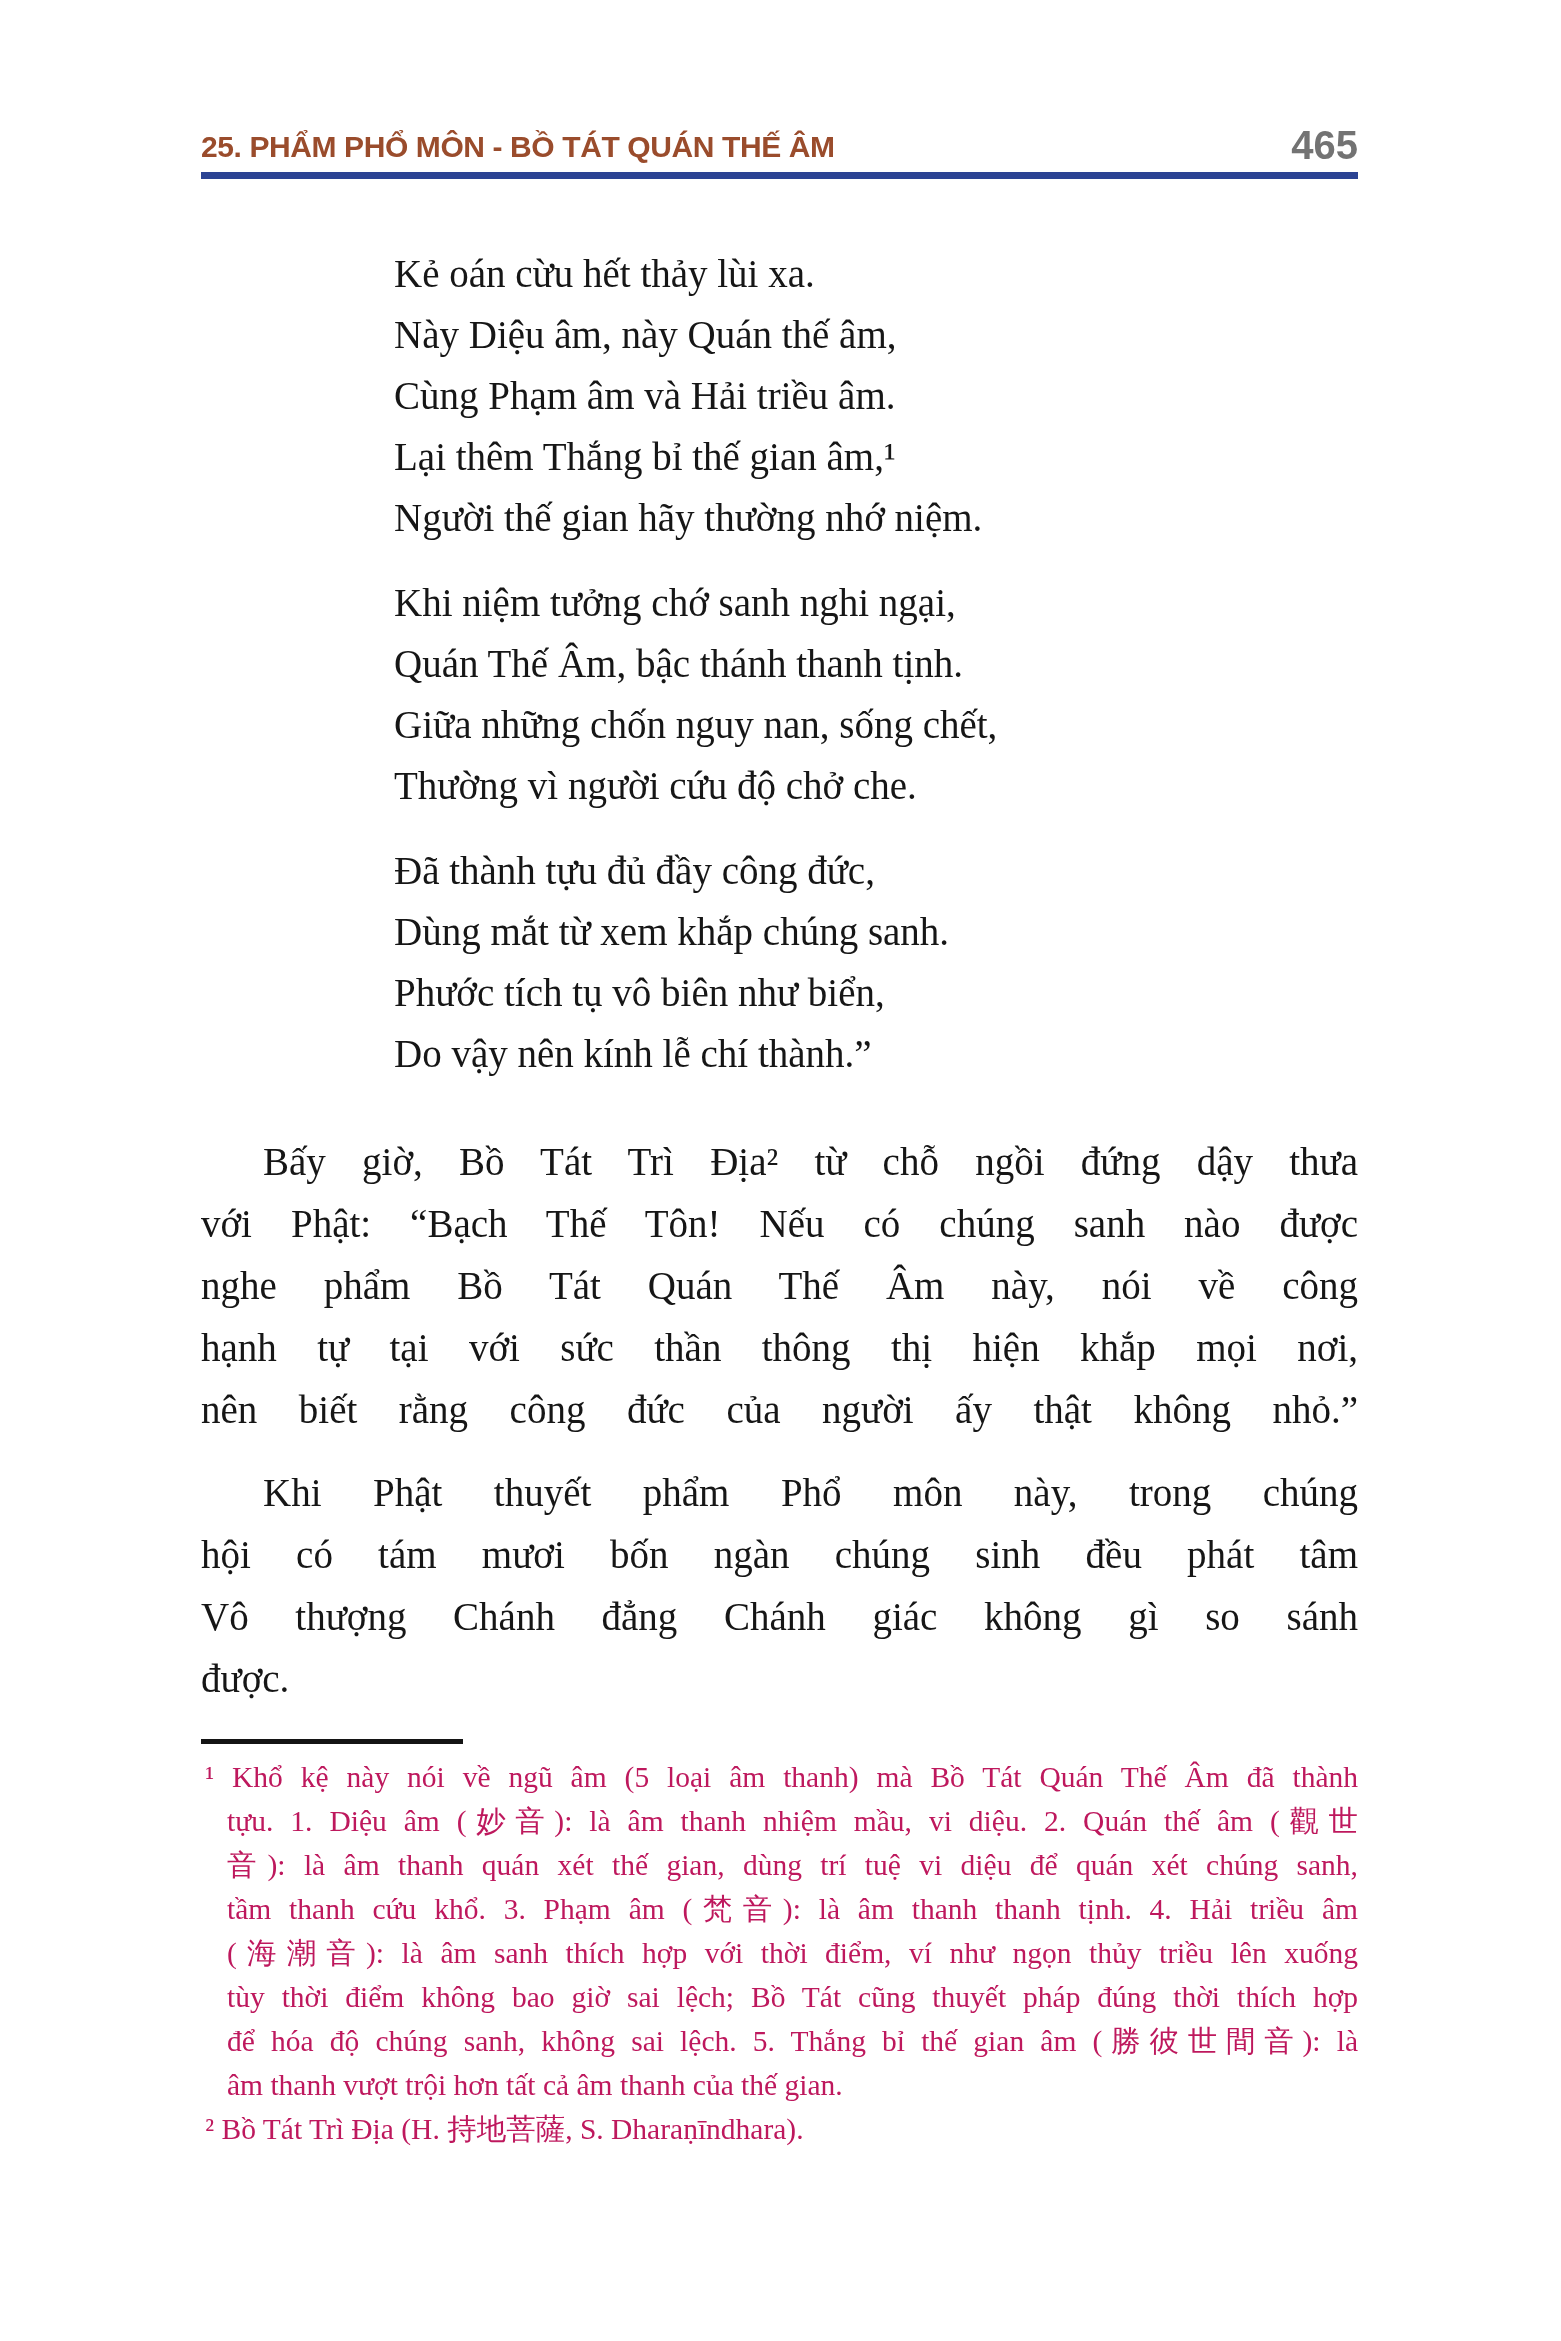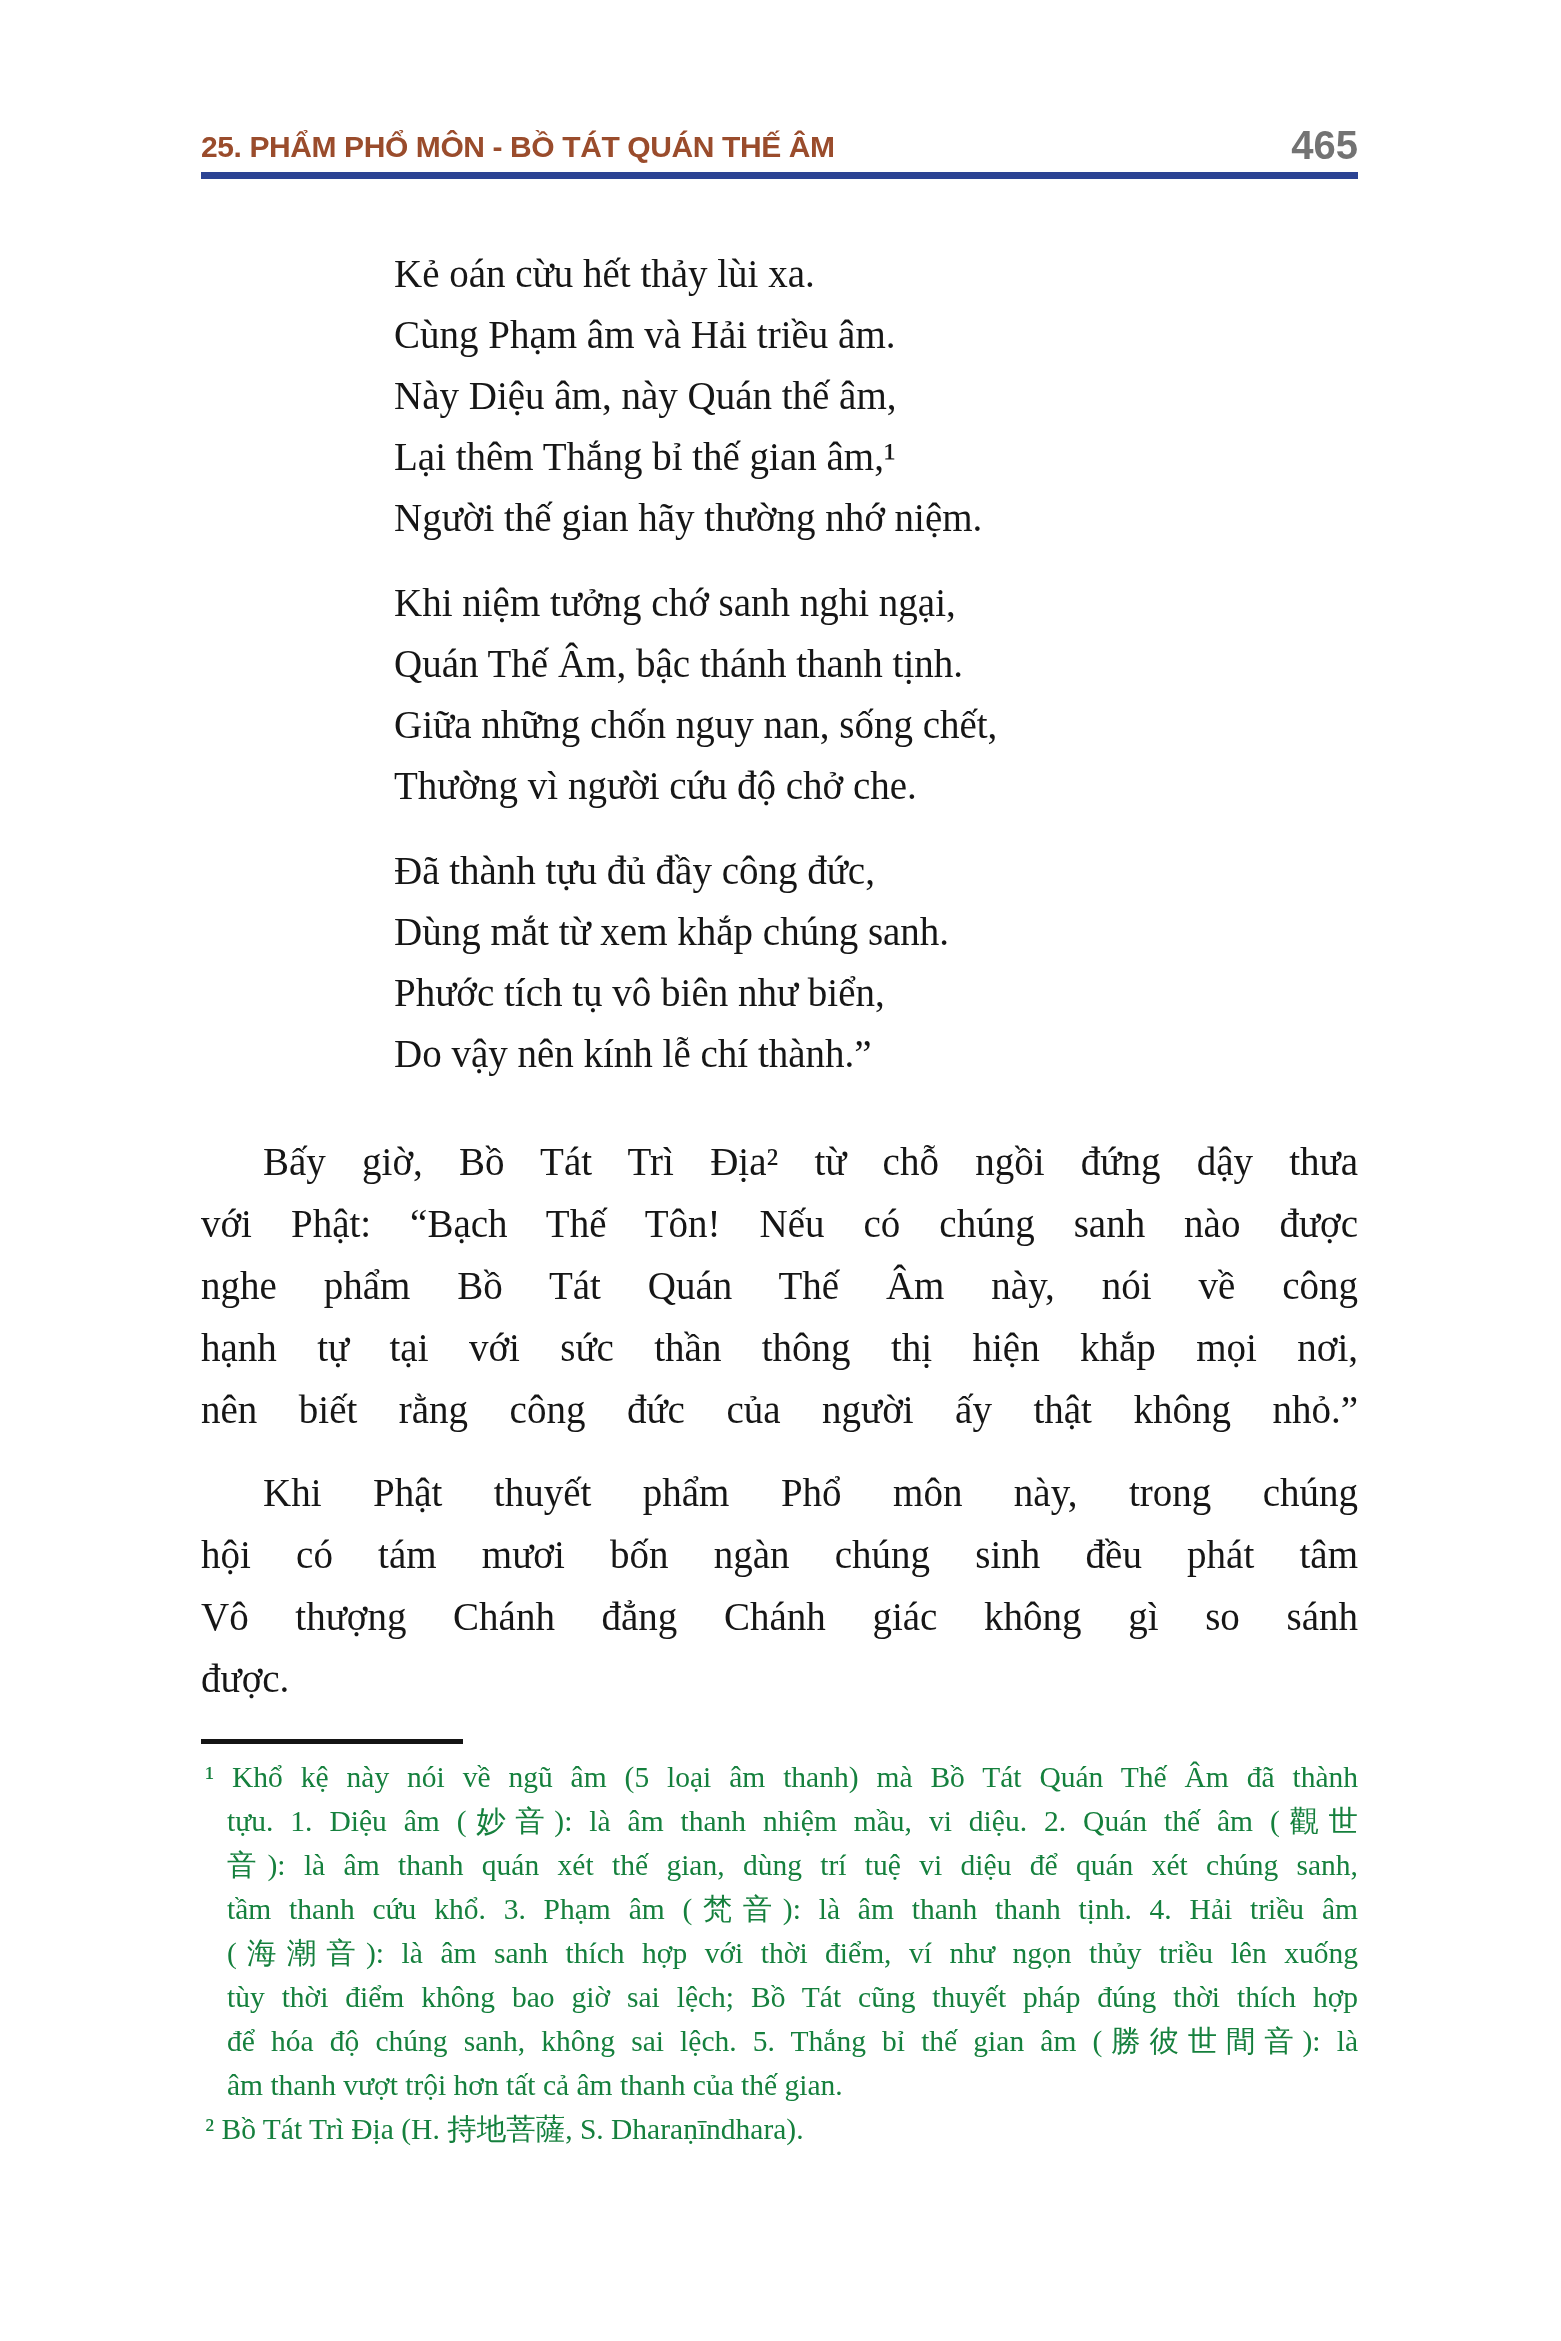--- a/index.html
+++ b/index.html
@@ -62,21 +62,21 @@
   
   .fn-rule {
     margin-top:29.5px;
     width:262px; height:5.2px;
     background:#141414;
   }
   .footnotes {
     margin-top:10.4px;
     font-size:29.5px;
     line-height:44px;
-    color:#15803d;
+    color:#be185d;
   }
   .fn-line { text-align:justify; text-align-last:justify; }
   .fn-line.fn-first { padding-left:4.3px; }
   .fn-line.fn-cont  { padding-left:26px; }
   .fn-line.fn-end   { text-align-last:left; }
 </style>
 </head>
 <body>
 
 <div class="content">
@@ -84,22 +84,22 @@
   <div class="pageheader">
     <div class="chapter-title" style="color: rgb(154, 76, 44);">25. PHẨM PHỔ MÔN - BỒ TÁT QUÁN THẾ ÂM</div>
     <div class="page-number">465</div>
   </div>
 
   <div class="header-rule" style="background: rgb(43, 67, 147);"></div>
 
   <section class="verse">
       <div class="stanza">
         <div class="verse-line">Kẻ oán cừu hết thảy lùi xa.</div>
+        <div class="verse-line">Này Diệu âm, này Quán thế âm,</div>
         <div class="verse-line">Cùng Phạm âm và Hải triều âm.</div>
-        <div class="verse-line">Này Diệu âm, này Quán thế âm,</div>
         <div class="verse-line">Lại thêm Thắng bỉ thế gian âm,¹</div>
         <div class="verse-line">Người thế gian hãy thường nhớ niệm.</div>
       </div>
       <div class="stanza">
         <div class="verse-line">Khi niệm tưởng chớ sanh nghi ngại,</div>
         <div class="verse-line">Quán Thế Âm, bậc thánh thanh tịnh.</div>
         <div class="verse-line">Giữa những chốn nguy nan, sống chết,</div>
         <div class="verse-line">Thường vì người cứu độ chở che.</div>
       </div>
       <div class="stanza">

